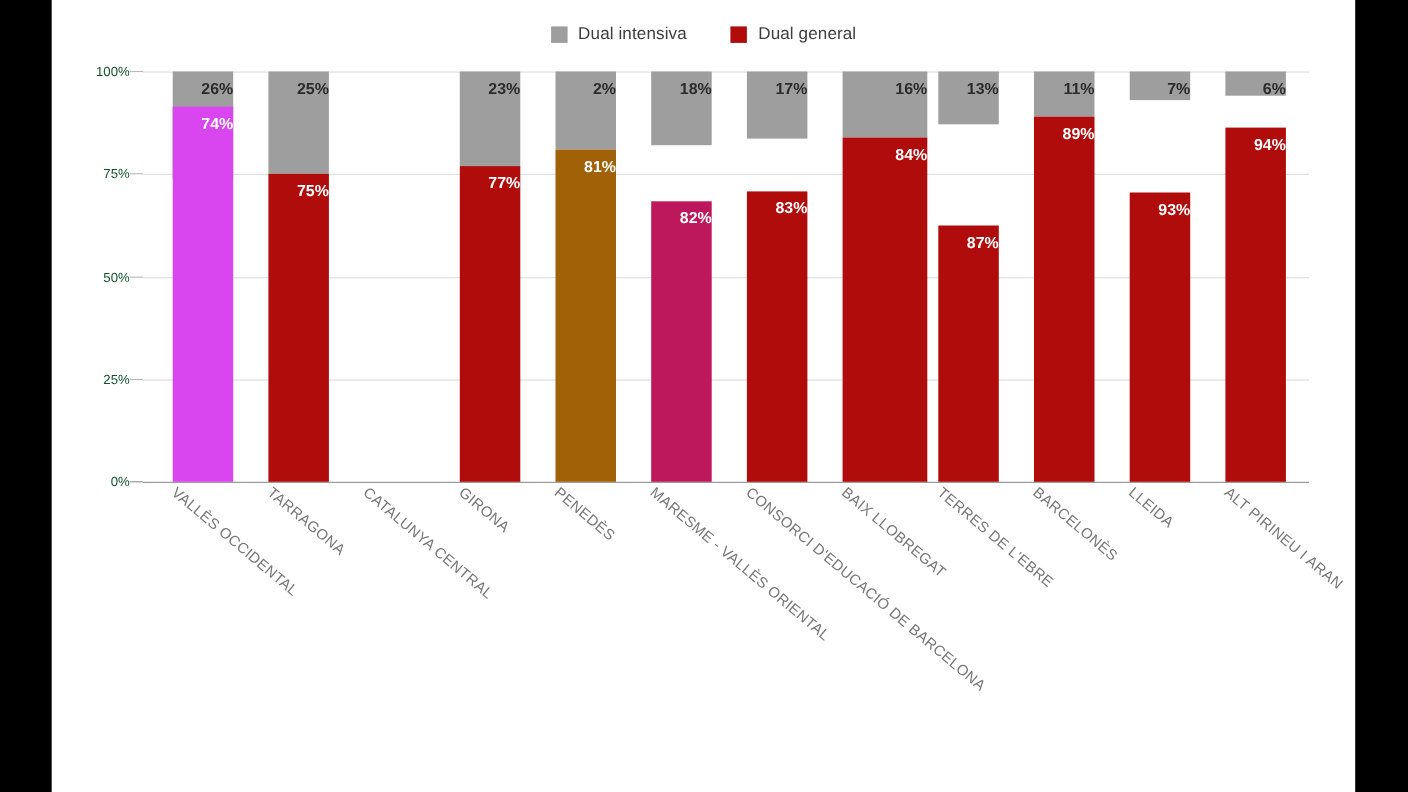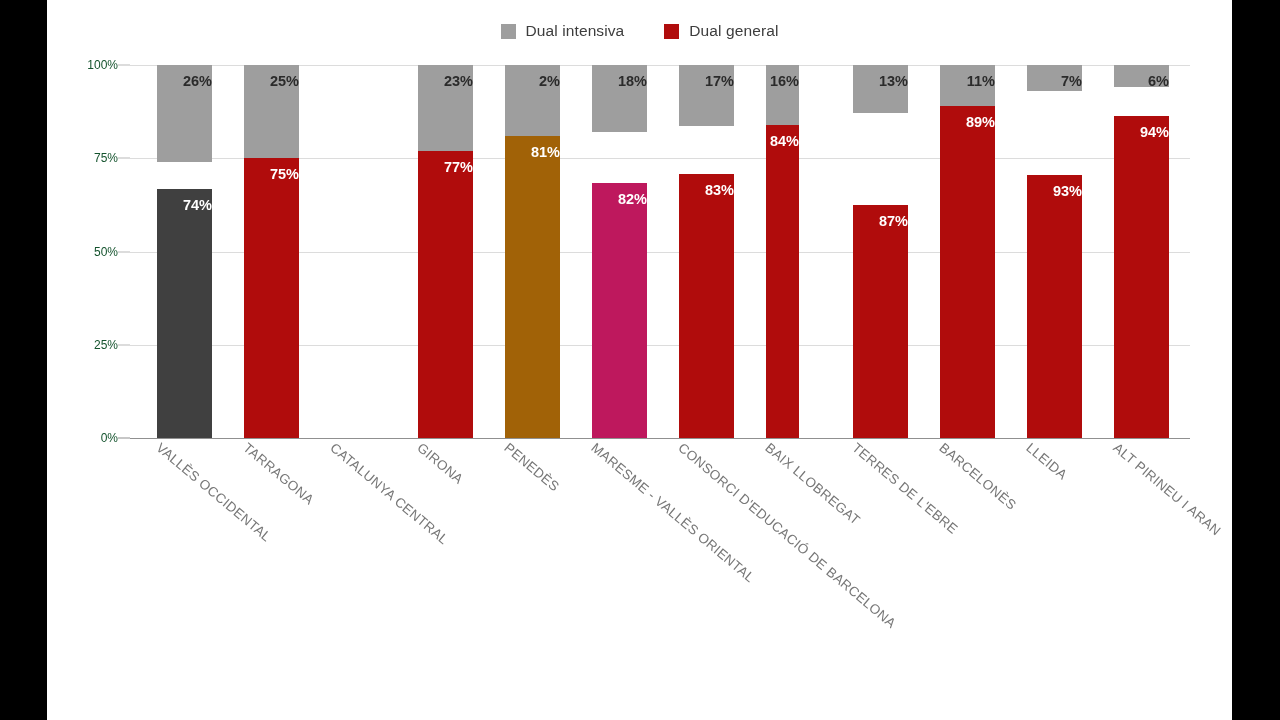--- a/index.html
+++ b/index.html
@@ -158,21 +158,21 @@
           <div class="ytick" style="top: 93.25px;">75%</div>
           <div class="gridline" style="top: 0px;"></div>
           <div class="ytickline" style="top: 0px;"></div>
           <div class="ytick" style="top: 0px;">100%</div>
         </div>
       <div id="bars">
           <div class="bar-col" style="left: 0px; width: 55px;">
             <div class="seg seg-intensiva" style="height: 96.98px; background: rgb(158, 158, 158);">
               <span class="seg-val">26%</span>
             </div>
-            <div class="seg seg-general" style="height: 249px; background: #404040;">
+            <div class="seg seg-general" style="height: 341px; background: #d946ef;">
               <span class="seg-val">74%</span>
             </div>
           </div>
           <div class="bar-col" style="left: 87px; width: 55px;">
             <div class="seg seg-intensiva" style="height: 93.25px; background: rgb(158, 158, 158);">
               <span class="seg-val">25%</span>
             </div>
             <div class="seg seg-general" style="height: 279.75px; background: rgb(176, 12, 12);">
               <span class="seg-val">75%</span>
             </div>
@@ -202,21 +202,21 @@
             </div>
           </div>
           <div class="bar-col" style="left: 522px; width: 55px;">
             <div class="seg seg-intensiva" style="height: 61px; background: rgb(158, 158, 158);">
               <span class="seg-val">17%</span>
             </div>
             <div class="seg seg-general" style="height: 264px; background: rgb(176, 12, 12);">
               <span class="seg-val">83%</span>
             </div>
           </div>
-          <div class="bar-col" style="left: 609px; width: 33px;">
+          <div class="bar-col" style="left: 609px; width: 77px;">
             <div class="seg seg-intensiva" style="height: 59.68px; background: rgb(158, 158, 158);">
               <span class="seg-val">16%</span>
             </div>
             <div class="seg seg-general" style="height: 313.32px; background: rgb(176, 12, 12);">
               <span class="seg-val">84%</span>
             </div>
           </div>
           <div class="bar-col" style="left: 696px; width: 55px; padding-left: 48px;">
             <div class="seg seg-intensiva" style="height: 48.49px; background: rgb(158, 158, 158);">
               <span class="seg-val">13%</span>

